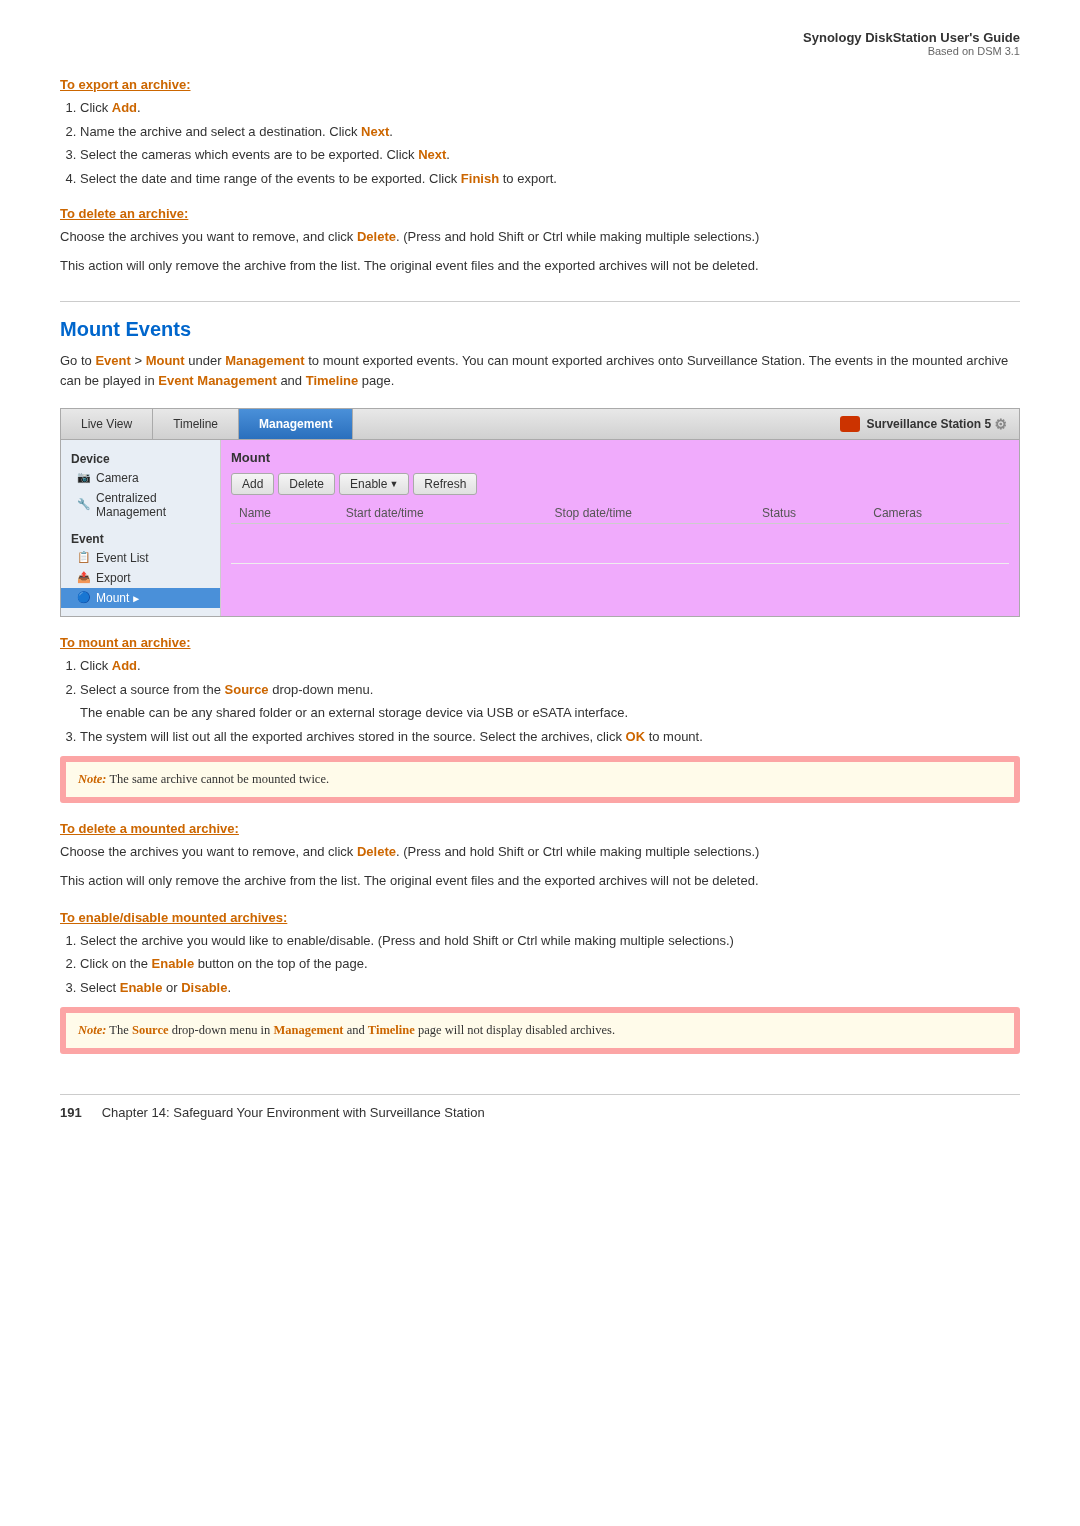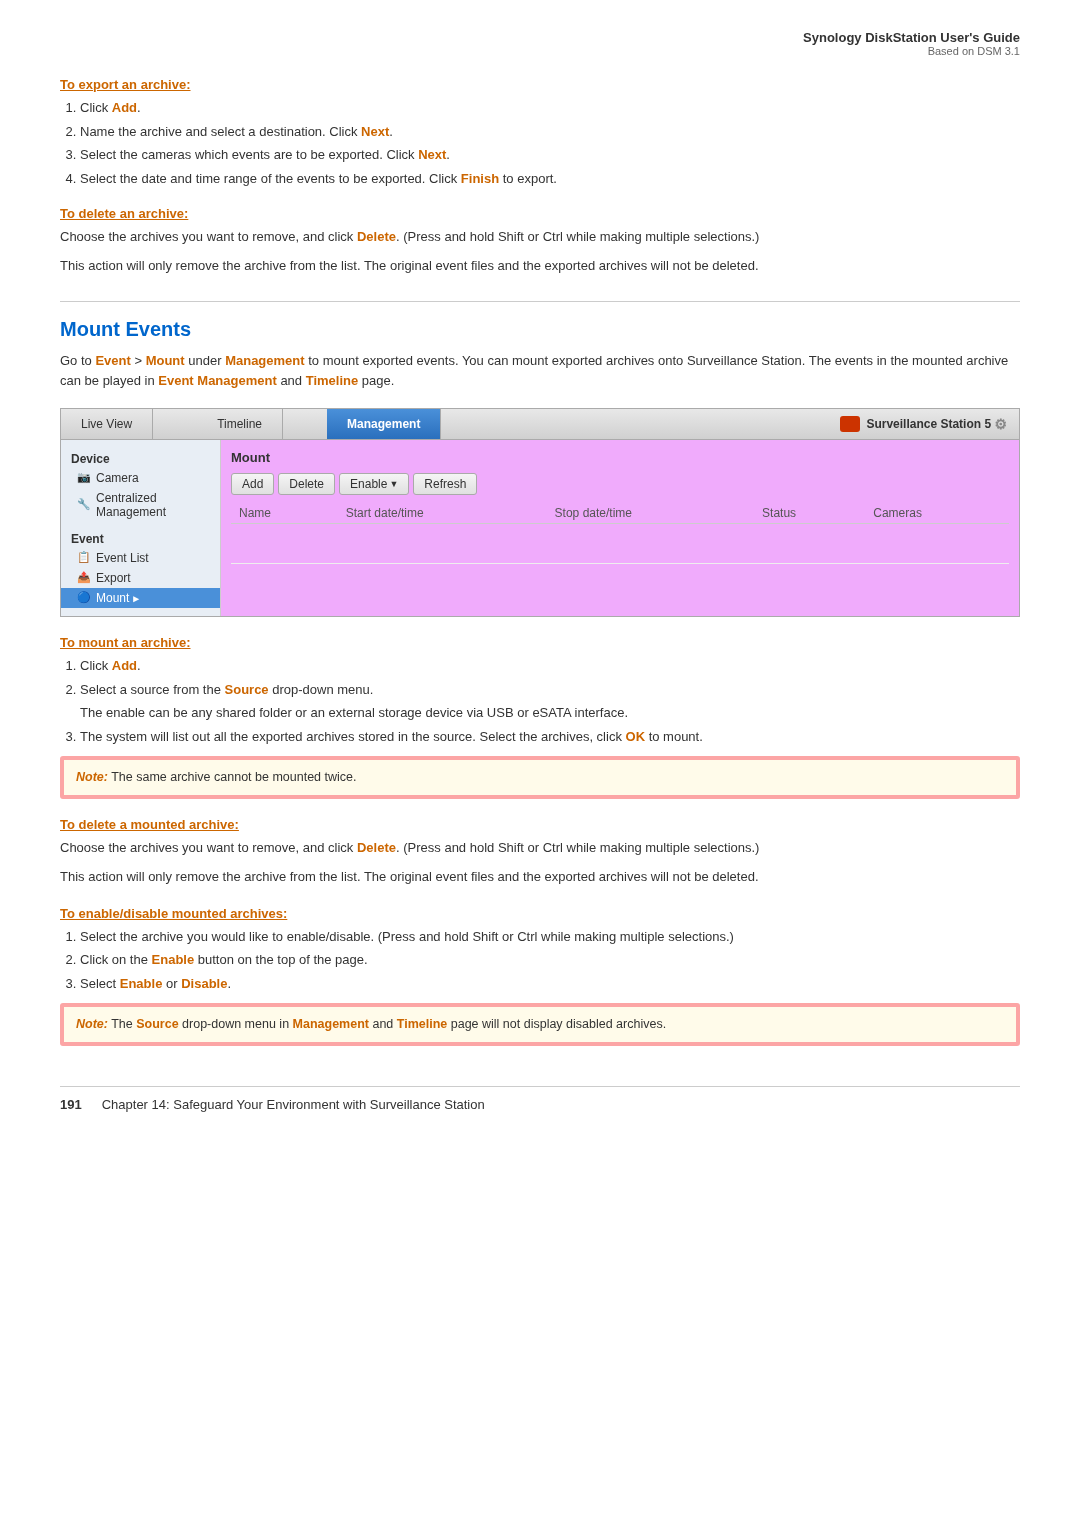--- a/index.html
+++ b/index.html
@@ -65,21 +65,20 @@
       border: 1px solid #aaa;
       margin: 16px 0;
       background: #f0f0f0;
       overflow: hidden;
     }
 
     .app-topbar {
       display: flex;
       background: linear-gradient(to bottom, #e8e8e8, #d0d0d0);
       border-bottom: 1px solid #aaa;
-      gap: 44px;
     }
 
     .app-tab {
       padding: 8px 20px;
       font-size: 12px;
       color: #333;
       border-right: 1px solid #aaa;
       cursor: pointer;
     }
     .app-tab.management {
@@ -197,26 +196,27 @@
       color: #555;
       font-weight: normal;
     }
     .data-table td {
       padding: 3px 8px;
       border-bottom: 1px solid #eee;
     }
 
     .note-box {
       background: #fffbea;
-      border: 4px solid #fca5a5;
+      border: 6px solid #fca5a5;
       border-radius: 3px;
       padding: 8px 12px;
       margin: 4px 0;
       font-size: 12.5px;
       line-height: 1.5;
+      font-family: Liberation Serif, serif;
     }
     .note-box .note-label {
       font-style: italic;
       font-weight: bold;
       color: #cc6600;
     }
 
     .page-footer {
       display: flex;
       align-items: flex-end;

